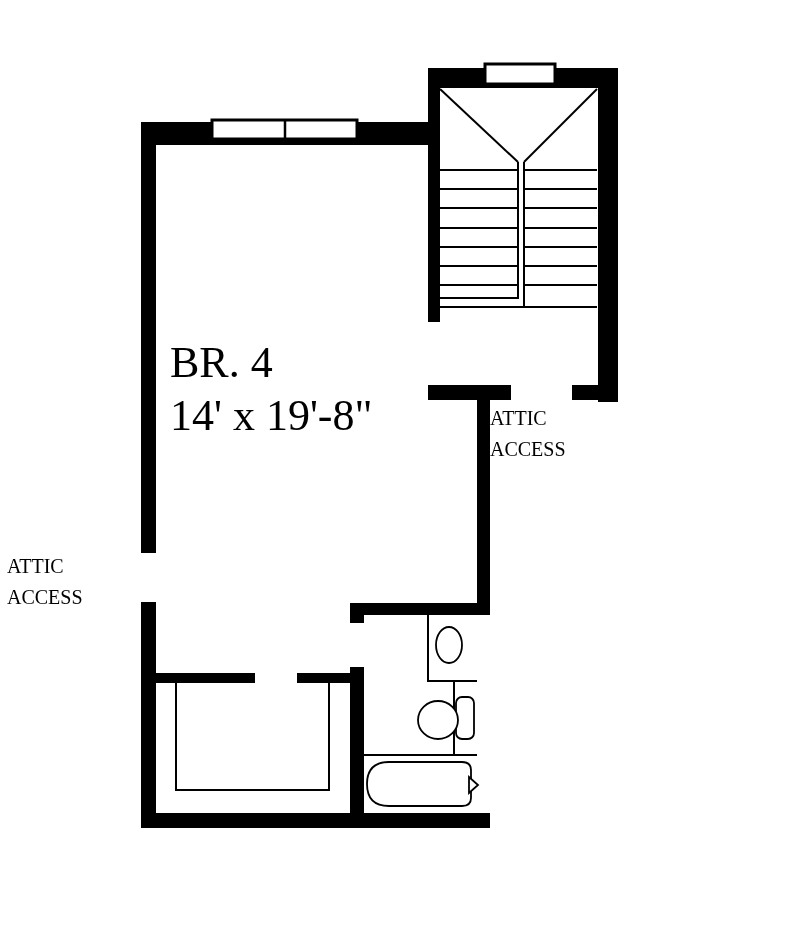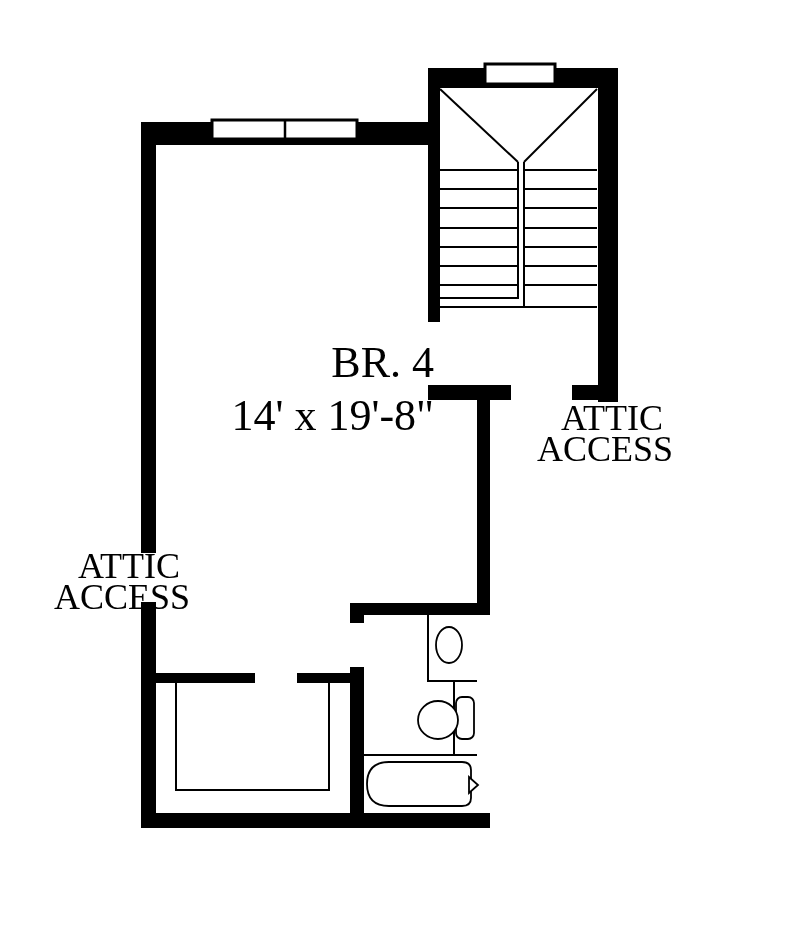--- a/index.html
+++ b/index.html
@@ -6,25 +6,25 @@
   .plan {
     position: relative;
     width: 800px;
     height: 947px;
     background: #ffffff;
     font-family: "Liberation Serif", serif;
     color: #000;
     overflow: hidden;
   }
   .plan svg { position: absolute; left: 0; top: 0; }
-  .label { position: absolute; text-align: right; color: #000; }
+  .label { position: absolute; text-align: left; color: #000; }
   .room-label { left: 170px; top: 340px; width: 264px; }
   .room-name { font-size: 44px; line-height: 46px; white-space: nowrap; }
   .room-dims { font-size: 44px; line-height: 46px; margin-top: 7px; white-space: nowrap; }
-  .attic-label { width: 126px; font-size: 36px; line-height: 31px; padding-left: 47px; }
+  .attic-label { width: 126px; font-size: 20px; line-height: 31px; }
   .attic-right { left: 490px; top: 403px; }
   .attic-left  { left: 7px;  top: 551px; }
 </style>
 </head>
 <body>
 
 <div class="plan">
 
   <svg width="800" height="947" viewBox="0 0 800 947">
 

